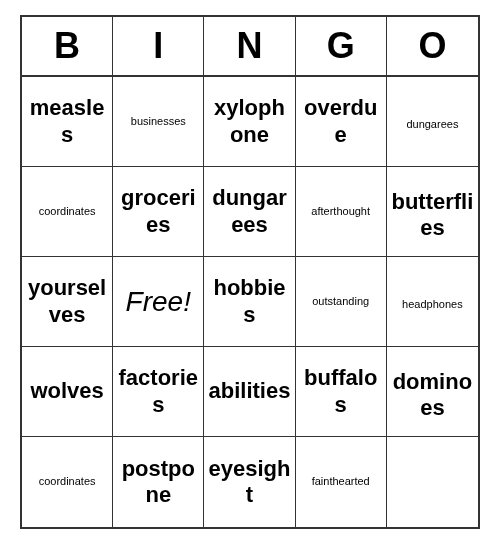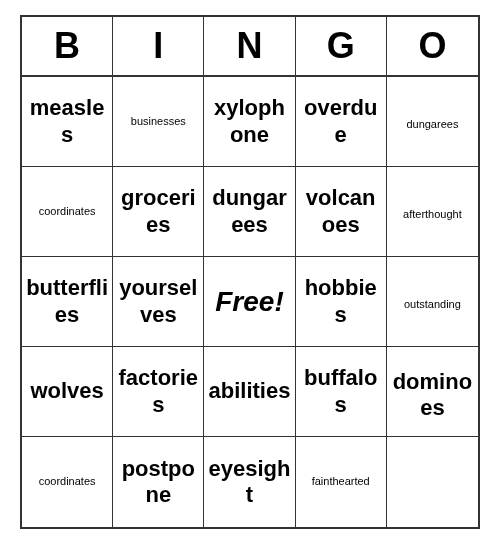--- a/index.html
+++ b/index.html
@@ -64,21 +64,21 @@
     }
     .cell-text.medium {
       font-size: 22px;
       font-weight: bold;
     }
     .cell-text.small {
       font-size: 11px;
     }
     .cell-text.free {
       font-size: 28px;
-      font-weight: bold;
+      font-weight: normal;
       font-style: italic;
     }
   </style>
 </head>
 <body>
 
 <div class="bingo-card">
   <div class="bingo-header">
   <div class="bingo-header-cell">B</div>
       <div class="bingo-header-cell">I</div>
@@ -105,39 +105,39 @@
       <div class="bingo-cell">
         <span class="cell-text small">coordinates</span>
       </div>
       <div class="bingo-cell">
         <span class="cell-text medium">groceries</span>
       </div>
       <div class="bingo-cell">
         <span class="cell-text medium">dungarees</span>
       </div>
       <div class="bingo-cell">
-        <span class="cell-text medium">volcanoes</span>
-      </div>
-      <div class="bingo-cell">
         <span class="cell-text small">afterthought</span>
       </div>
       <div class="bingo-cell">
         <span class="cell-text medium">butterflies</span>
       </div>
       <div class="bingo-cell">
         <span class="cell-text medium">yourselves</span>
       </div>
       <div class="bingo-cell">
         <span class="cell-text free">Free!</span>
       </div>
       <div class="bingo-cell">
         <span class="cell-text medium">hobbies</span>
       </div>
       <div class="bingo-cell">
         <span class="cell-text small">outstanding</span>
+      </div>
+      <div class="bingo-cell">
+        <span class="cell-text small">headphones</span>
       </div>
       <div class="bingo-cell">
         <span class="cell-text large">wolves</span>
       </div>
       <div class="bingo-cell">
         <span class="cell-text medium">factories</span>
       </div>
       <div class="bingo-cell">
         <span class="cell-text medium">abilities</span>
       </div>

